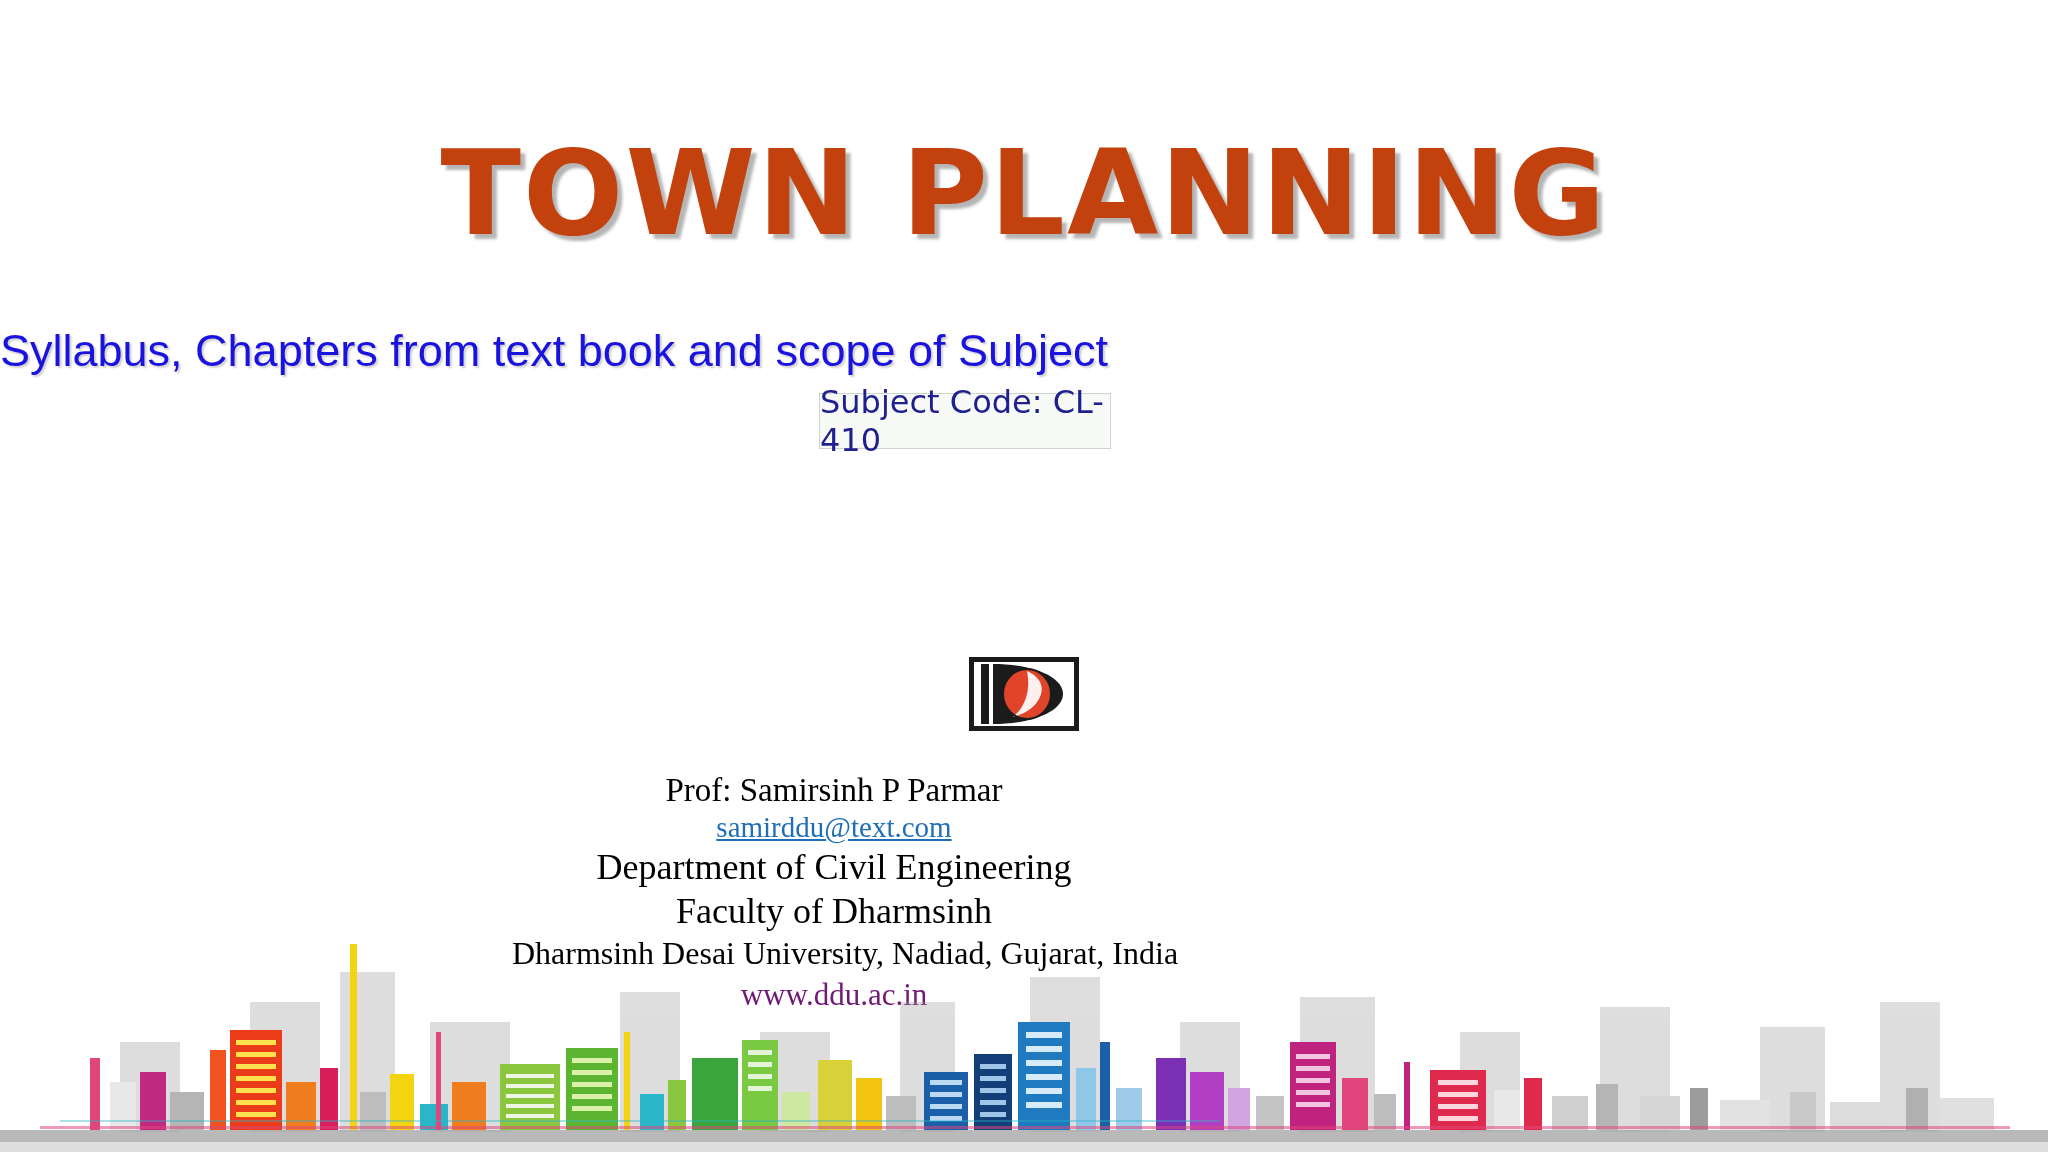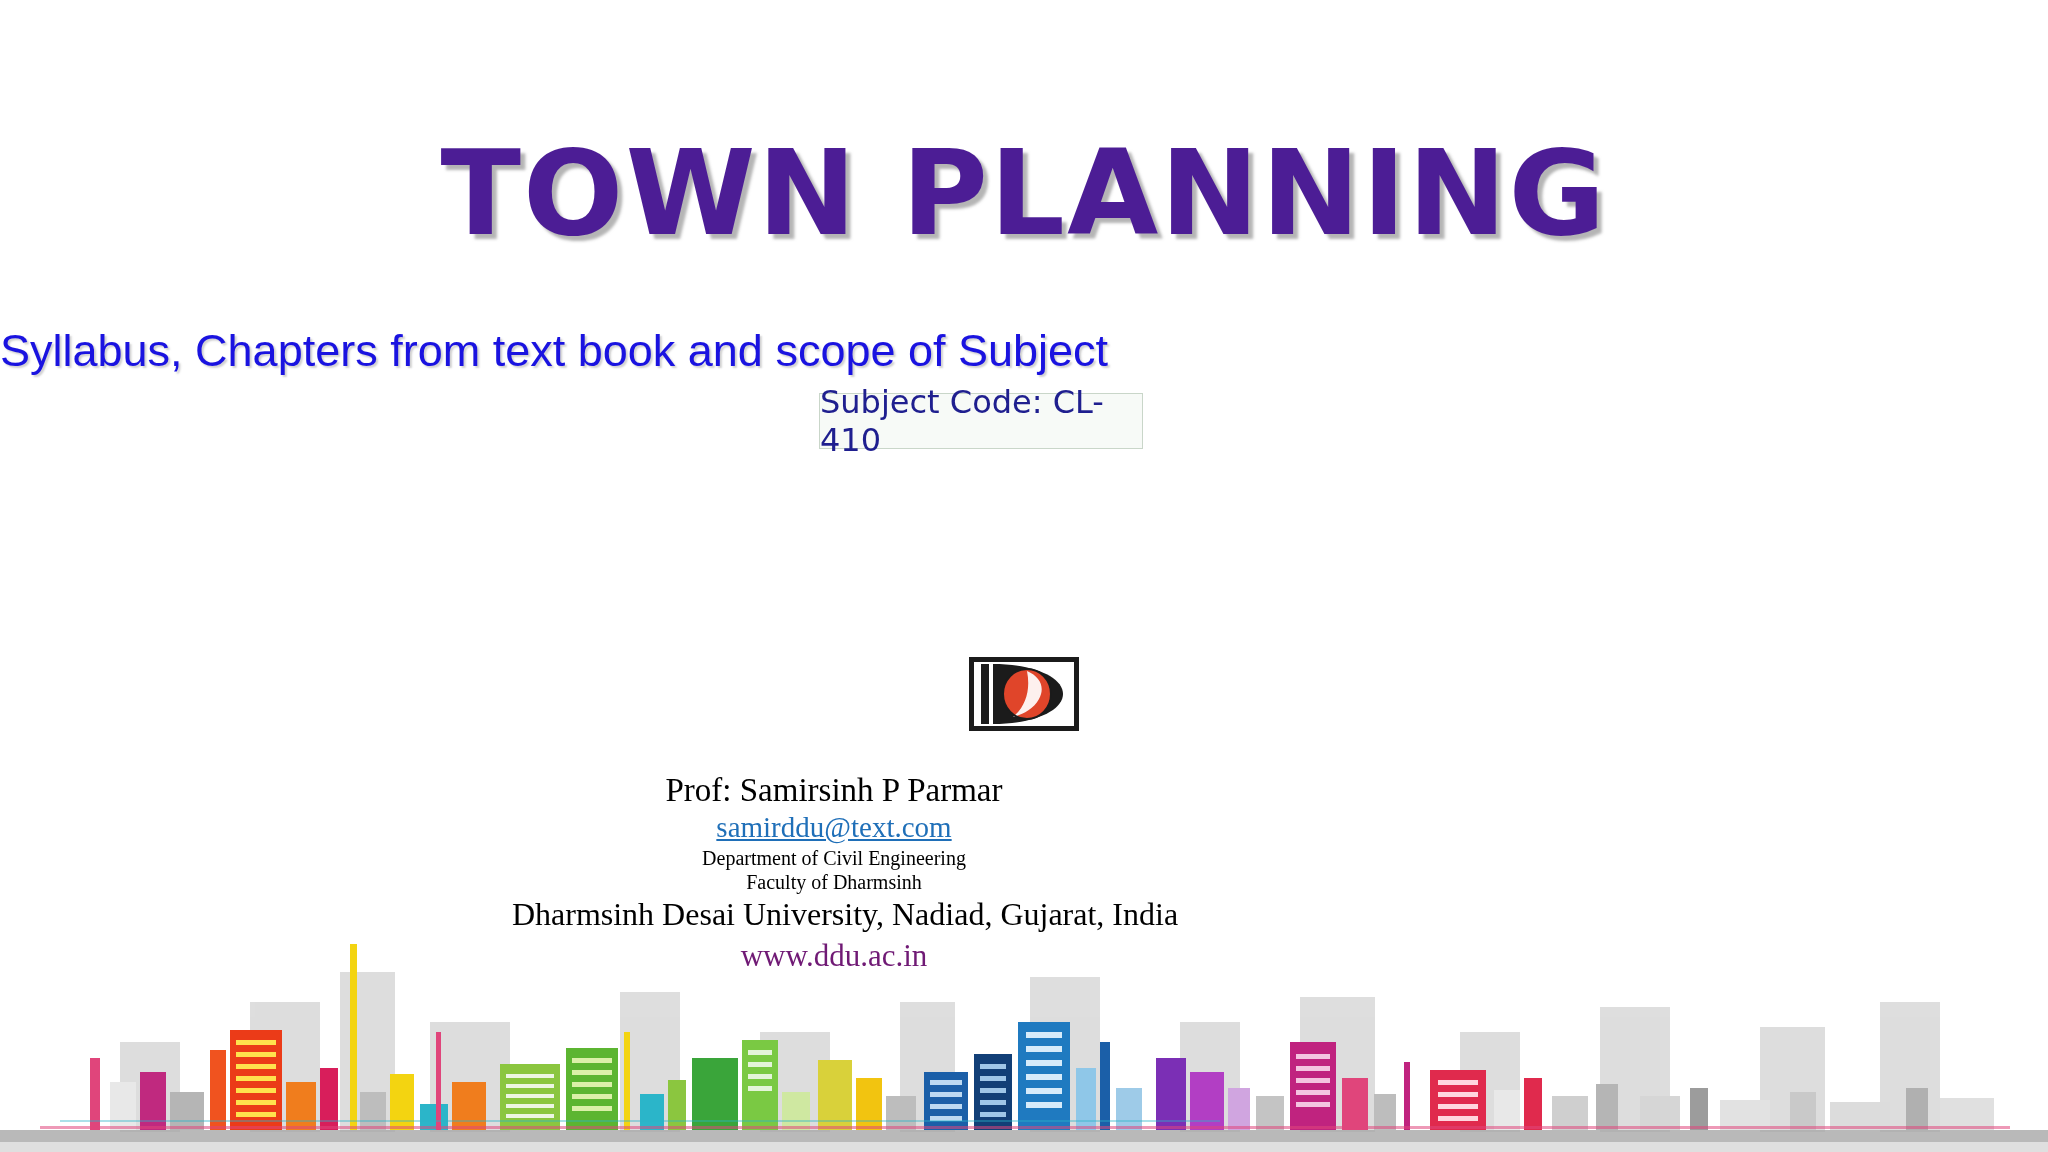--- a/index.html
+++ b/index.html
@@ -26,21 +26,21 @@
     position: absolute;
     top: 132px;
     left: 0;
     width: 2048px;
     text-align: center;
     font-family: "DejaVu Sans", sans-serif;
     font-weight: bold;
     font-size: 118px;
     line-height: 1.05;
     letter-spacing: 2px;
-    color: #4c1d95;
+    color: #c2410c;
     text-shadow: 5px 5px 3px rgba(120,120,120,0.55);
     white-space: nowrap;
   }
 
   
   .subtitle {
     position: absolute;
     top: 325px;
     left: 0;
     width: 2048px;
@@ -50,21 +50,21 @@
     color: #1a13e0;
     text-shadow: 2px 2px 2px rgba(150,150,150,0.45);
     white-space: nowrap;
   }
 
   
   .code-box {
     position: absolute;
     top: 393px;
     left: 819px;
-    width: 324px;
+    width: 292px;
     height: 56px;
     border: 1px solid #c9d6c9;
     background: #f7faf7;
     display: flex;
     align-items: center;
     justify-content: center;
     box-sizing: border-box;
   }
   .code-box span {
     font-family: "DejaVu Sans", sans-serif;
@@ -97,21 +97,21 @@
   }
   .author-email {
     font-size: 29px;
     line-height: 1.22;
     color: #1f6fb8;
     text-decoration: underline;
     display: inline-block;
   }
   .author-dept,
   .author-faculty {
-    font-size: 20px;
+    font-size: 36px;
     line-height: 1.22;
   }
   .author-univ {
     font-size: 32px;
     line-height: 1.3;
     padding-left: 22px;
   }
   .author-web {
     font-size: 31px;
     line-height: 1.3;

